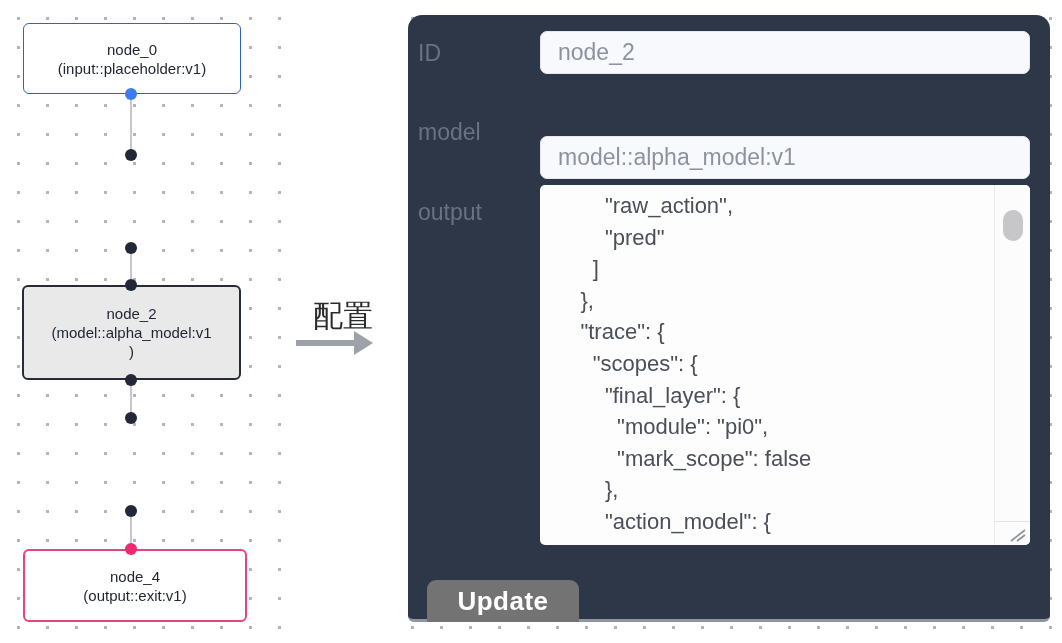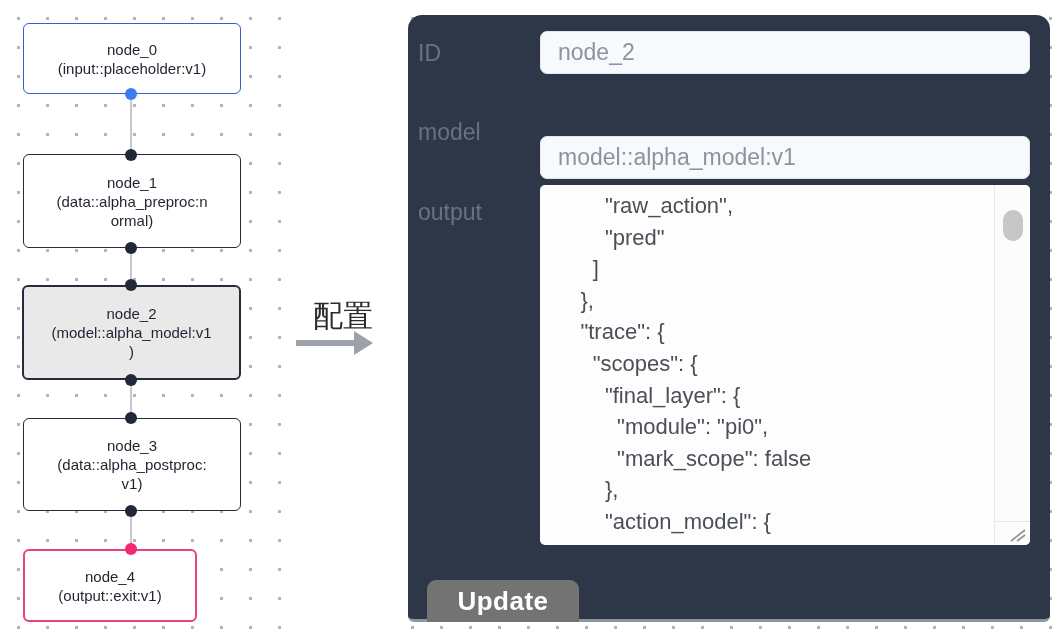--- a/index.html
+++ b/index.html
@@ -32,21 +32,21 @@
     font-size: 15px;
     line-height: 19px;
     color: #1f2430;
     white-space: pre-line;
     padding: 0 8px;
   }
   #node-0 { left: 23px; top: 23px;  width: 218px; height: 71px; border: 1.5px solid #2e62c9; }
   #node-1 { left: 23px; top: 154px; width: 218px; height: 94px; border-width: 1.7px; }
   #node-2 { left: 22px; top: 285px; width: 219px; height: 95px; border-width: 2.5px; background: #e9e9ea; }
   #node-3 { left: 23px; top: 418px; width: 218px; height: 93px; border-width: 1.7px; }
-  #node-4 { left: 23px; top: 549px; width: 174px; height: 73px; border: 2px solid #e8437e; }
+  #node-4 { left: 23px; top: 549px; width: 224px; height: 73px; border: 2px solid #e8437e; }
 
   .edge {
     position: absolute;
     left: 130px;
     width: 2px;
     background: #c6c8ce;
   }
   #edge-0 { top: 94px;  height: 61px; }
   #edge-1 { top: 248px; height: 38px; }
   #edge-2 { top: 379px; height: 40px; }
@@ -182,29 +182,23 @@
 <body>
 
 <div id="left-canvas" class="dot-canvas">
   <div class="edge" id="edge-0"></div>
   <div class="edge" id="edge-1"></div>
   <div class="edge" id="edge-2"></div>
   <div class="edge" id="edge-3"></div>
 
   <div class="node" id="node-0">node_0
 (input::placeholder:v1)</div>
-  <div class="node" id="node-1">node_1
-(data::alpha_preproc:n
-ormal)</div>
   <div class="node" id="node-2">node_2
 (model::alpha_model:v1
 )</div>
-  <div class="node" id="node-3">node_3
-(data::alpha_postproc:
-v1)</div>
   <div class="node" id="node-4">node_4
 (output::exit:v1)</div>
 
   <div class="port blue" style="left:125px; top:88px;"></div>
   <div class="port" style="left:125px; top:149px;"></div>
   <div class="port" style="left:125px; top:242px;"></div>
   <div class="port" style="left:125px; top:279px;"></div>
   <div class="port" style="left:125px; top:374px;"></div>
   <div class="port" style="left:125px; top:412px;"></div>
   <div class="port" style="left:125px; top:505px;"></div>

